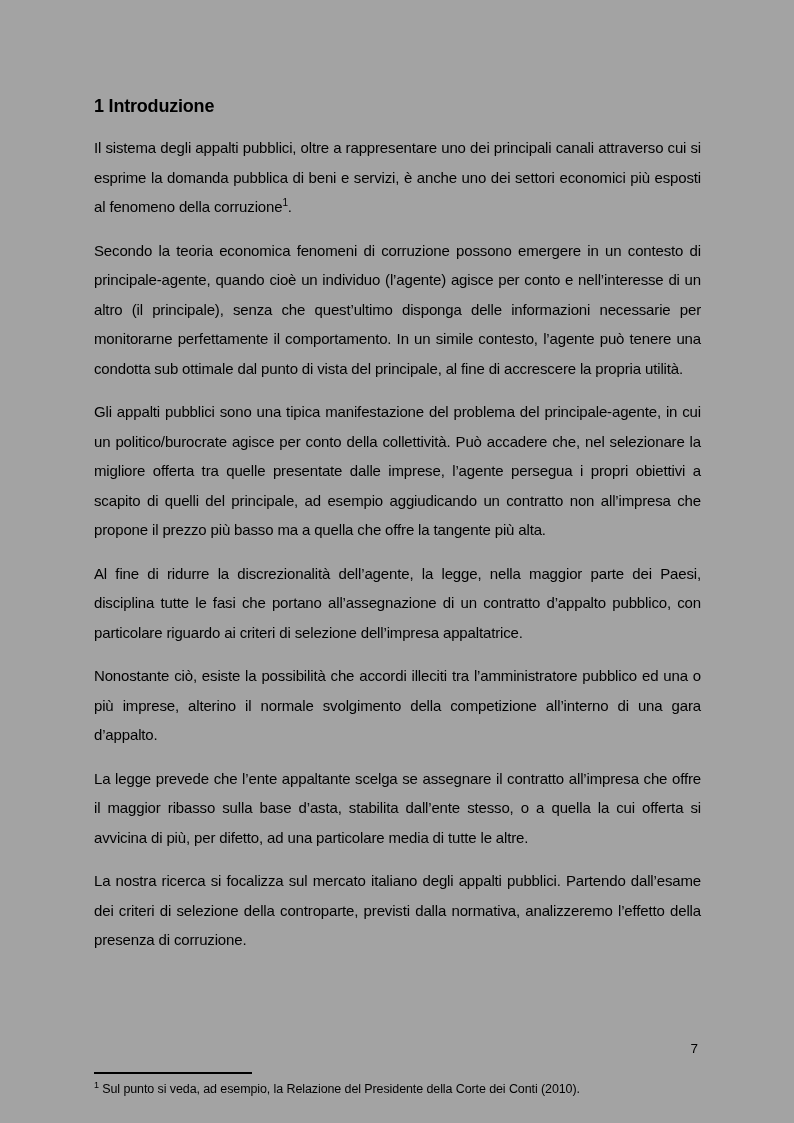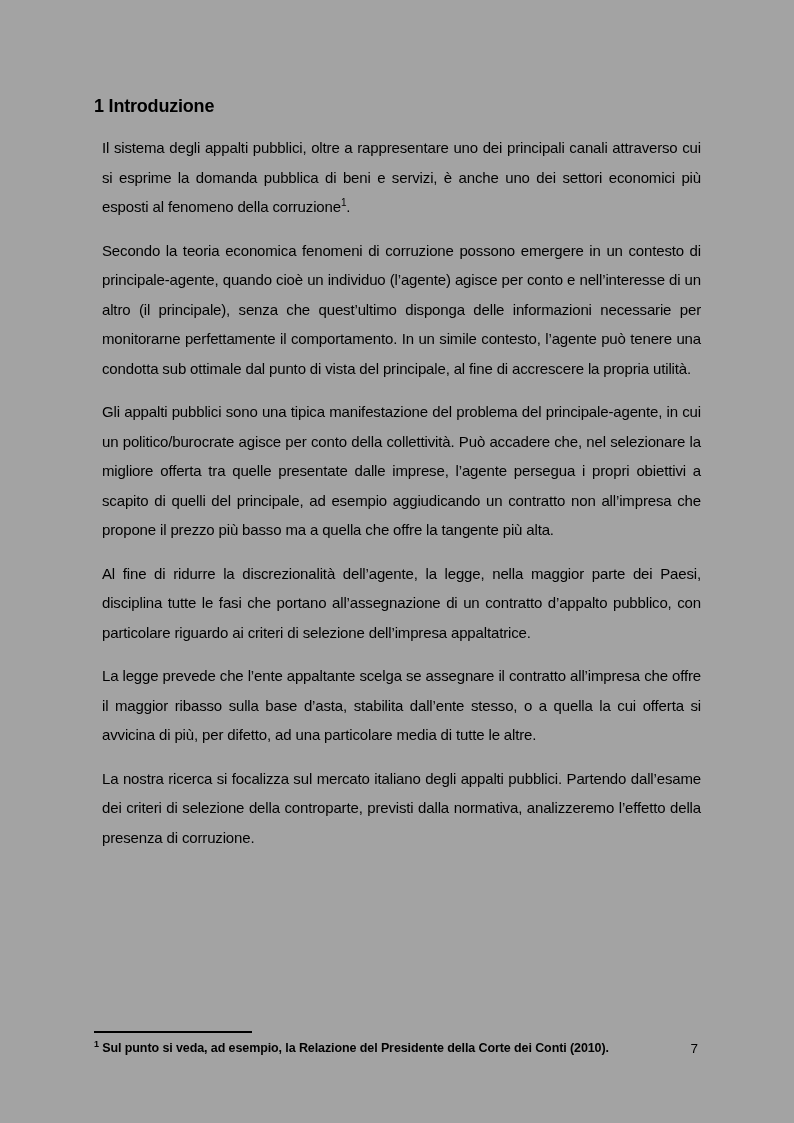--- a/index.html
+++ b/index.html
@@ -24,33 +24,32 @@
     font-size: 18px;
     line-height: 22px;
     font-weight: bold;
     letter-spacing: -0.2px;
   }
   p.body-para {
     font-size: 15px;
     line-height: 29.5px;
     text-align: justify;
     letter-spacing: -0.15px;
-    margin: 0 0 14px 8px;
+    margin: 0 0 14px 0;
   }
   p.body-para sup.fn-ref {
     font-size: 10px;
     line-height: 0;
     vertical-align: super;
   }
   .footnote-area {
     position: absolute;
     left: 94px;
-    top: 1031px;
+    top: 1072px;
     width: 607px;
-    font-weight: bold;
   }
   .footnote-rule {
     width: 158px;
     height: 2px;
     background: #000000;
     margin-bottom: 6px;
   }
   p.footnote-text {
     font-size: 12.5px;
     line-height: 18px;
@@ -78,20 +77,21 @@
     <h1 class="heading">1 Introduzione</h1>
 
     <p class="body-para"><span>Il sistema degli appalti pubblici, oltre a rappresentare uno dei principali canali attraverso cui si esprime la domanda pubblica di beni e servizi, è anche uno dei settori economici più esposti al fenomeno della corruzione</span><sup class="fn-ref">1</sup><span>.</span></p>
 
     <p class="body-para">Secondo la teoria economica fenomeni di corruzione possono emergere in un contesto di principale-agente, quando cioè un individuo (l’agente) agisce per conto e nell’interesse di un altro (il principale), senza che quest’ultimo disponga delle informazioni necessarie per monitorarne perfettamente il comportamento. In un simile contesto, l’agente può tenere una condotta sub ottimale dal punto di vista del principale, al fine di accrescere la propria utilità.</p>
 
     <p class="body-para">Gli appalti pubblici sono una tipica manifestazione del problema del principale-agente, in cui un politico/burocrate agisce per conto della collettività. Può accadere che, nel selezionare la migliore offerta tra quelle presentate dalle imprese, l’agente persegua i propri obiettivi a scapito di quelli del principale, ad esempio aggiudicando un contratto non all’impresa che propone il prezzo più basso ma a quella che offre la tangente più alta.</p>
 
     <p class="body-para">Al fine di ridurre la discrezionalità dell’agente, la legge, nella maggior parte dei Paesi, disciplina tutte le fasi che portano all’assegnazione di un contratto d’appalto pubblico, con particolare riguardo ai criteri di selezione dell’impresa appaltatrice.</p>
 
+    <p class="body-para">Nonostante ciò, esiste la possibilità che accordi illeciti tra l’amministratore pubblico ed una o più imprese, alterino il normale svolgimento della competizione all’interno di una gara d’appalto.</p>
 
     <p class="body-para">La legge prevede che l’ente appaltante scelga se assegnare il contratto all’impresa che offre il maggior ribasso sulla base d’asta, stabilita dall’ente stesso, o a quella la cui offerta si avvicina di più, per difetto, ad una particolare media di tutte le altre.</p>
 
     <p class="body-para">La nostra ricerca si focalizza sul mercato italiano degli appalti pubblici. Partendo dall’esame dei criteri di selezione della controparte, previsti dalla normativa, analizzeremo l’effetto della presenza di corruzione.</p>
 
   </div>
 
   <div class="footnote-area">
     <div class="footnote-rule"></div>
     <p class="footnote-text"><sup>1</sup><span> Sul punto si veda, ad esempio, la Relazione del Presidente della Corte dei Conti (2010).</span></p>

